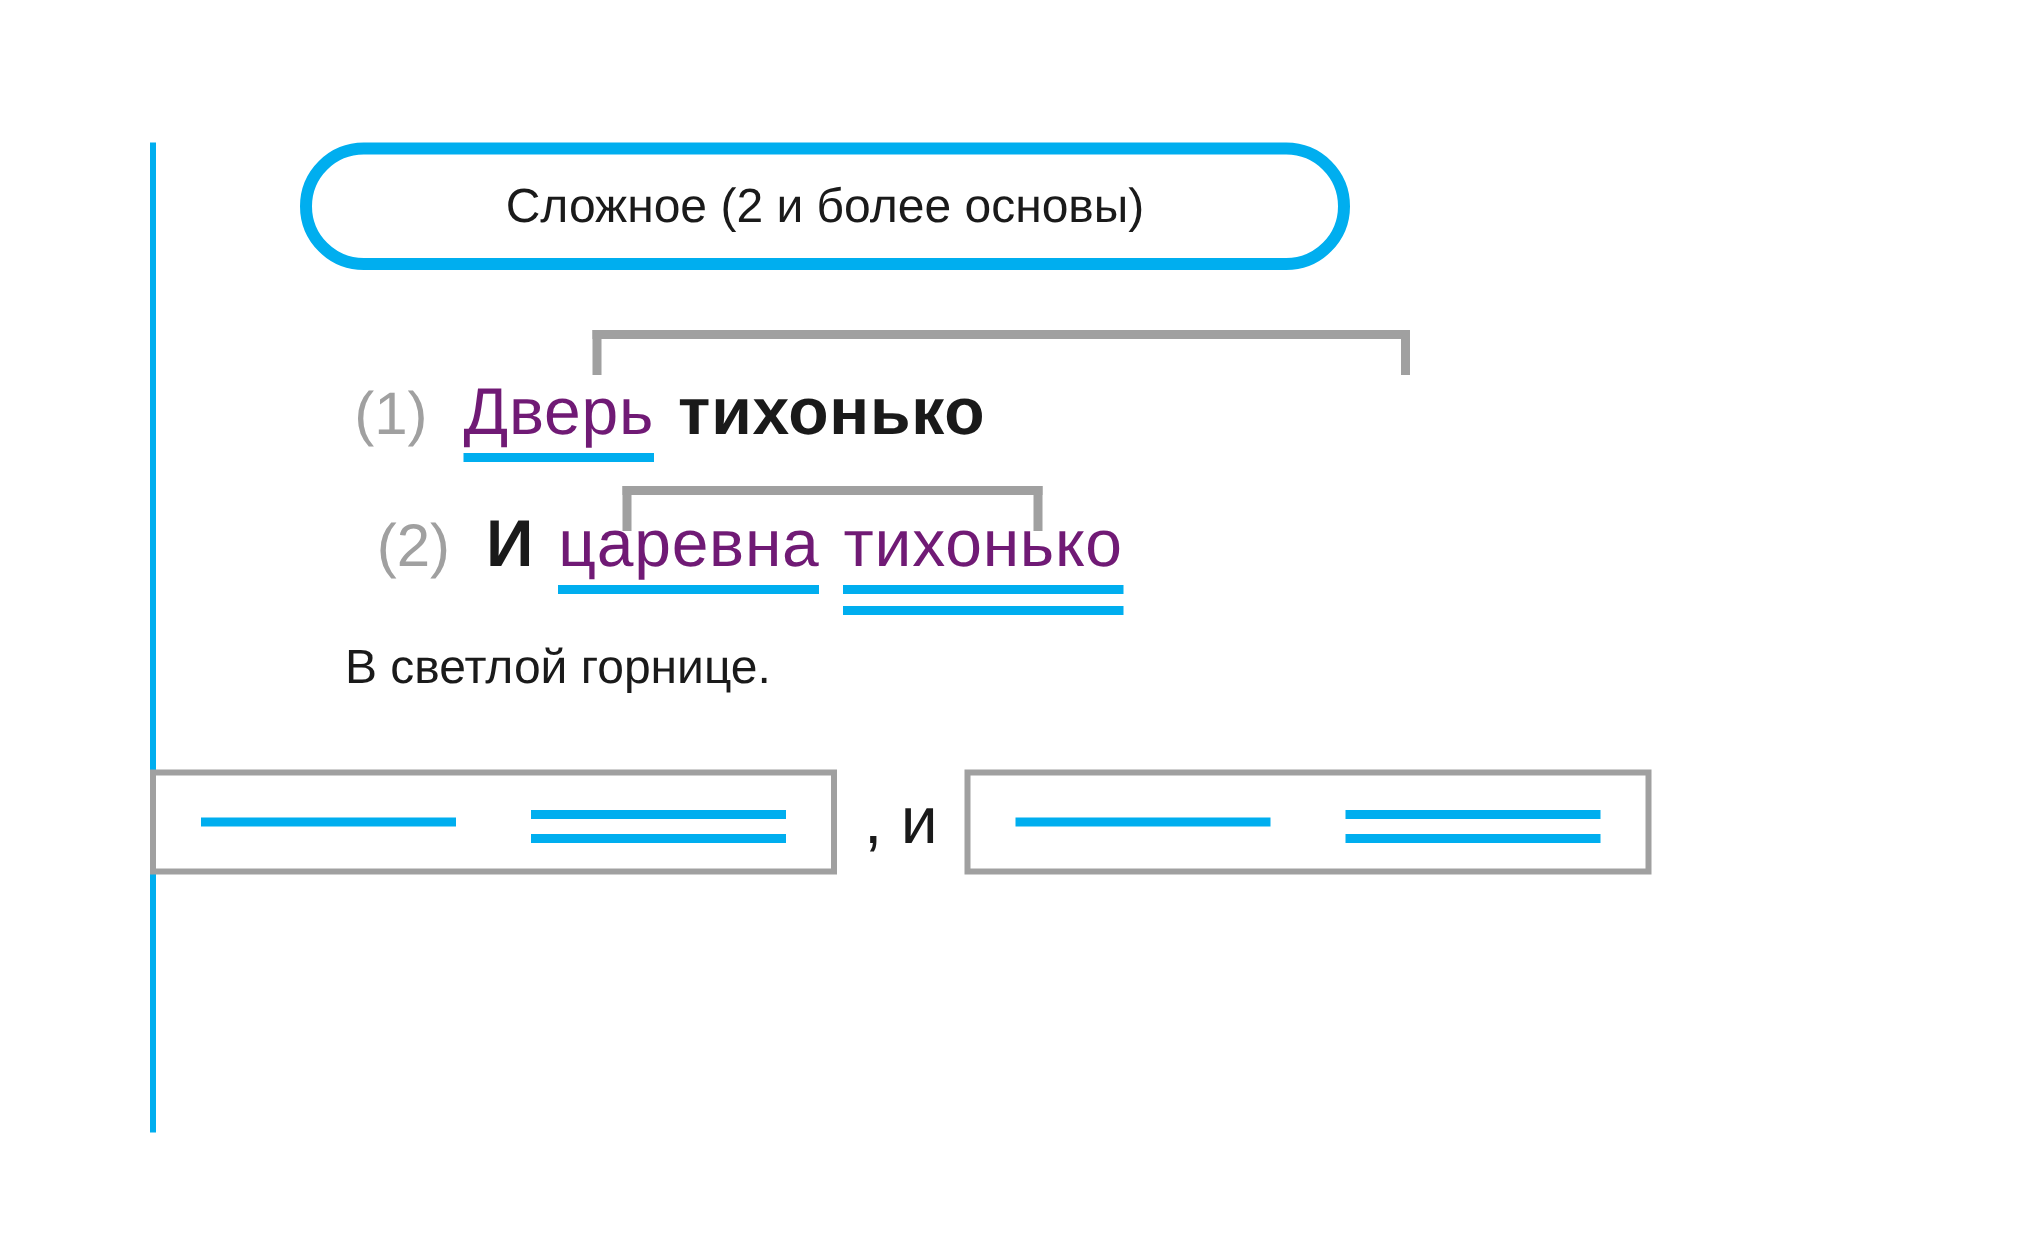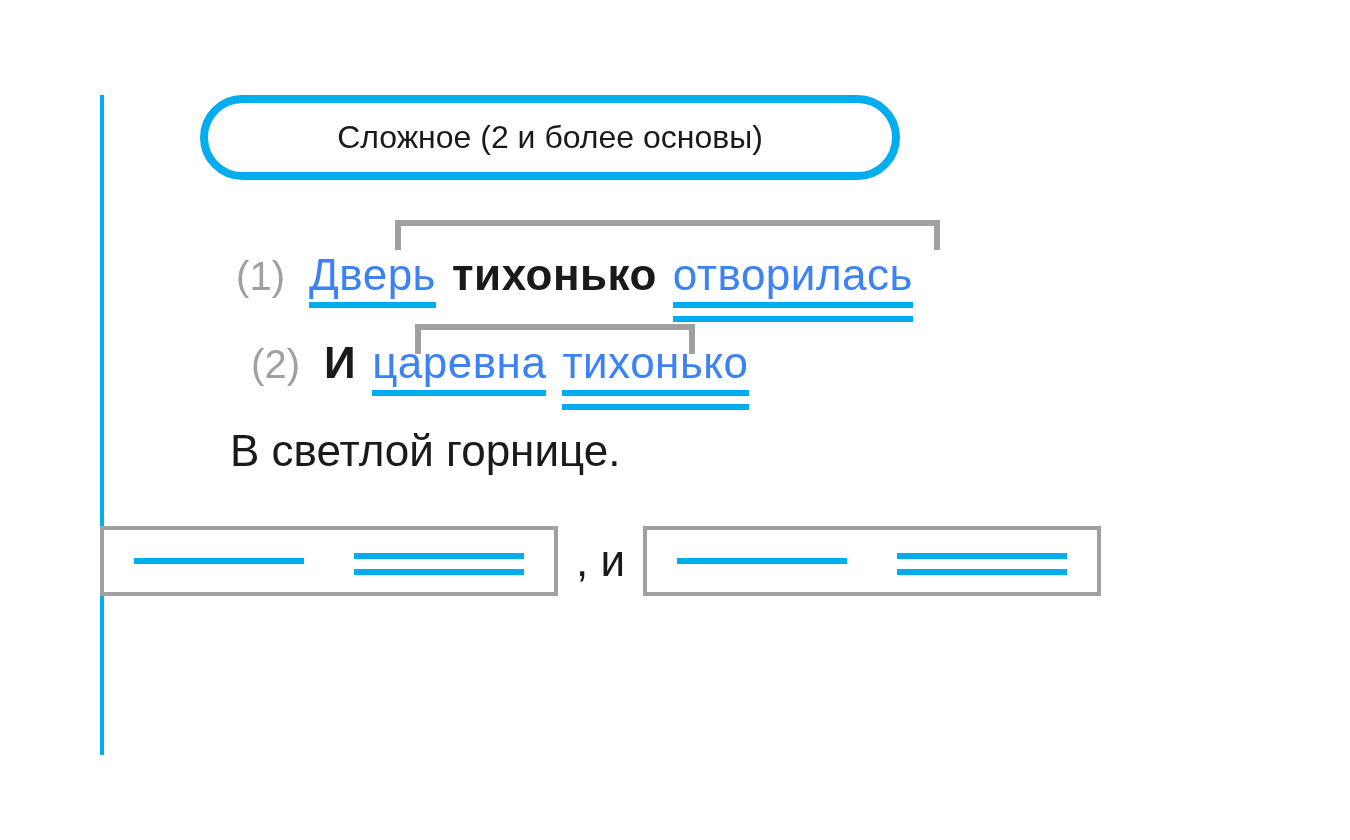--- a/index.html
+++ b/index.html
@@ -77,21 +77,21 @@
       display: flex;
       align-items: baseline;
       gap: 16px;
     }
     .w {
       font-size: 44px;
       letter-spacing: 0.5px;
       position: relative;
       display: inline-block;
     }
-    .gray { color: #3b82f6; }
+    .gray { color: #701a75; }
     .black { color: #1a1a1a; font-weight: 700; }
     .ul-single::after {
       content: "";
       position: absolute;
       left: 0; right: 0;
       bottom: -8px;
       height: 6px;
       background: #00AEEF;
     }
     .ul-double::after {
@@ -105,21 +105,21 @@
     .ul-double::before {
       content: "";
       position: absolute;
       left: 0; right: 0;
       bottom: -22px;
       height: 6px;
       background: #00AEEF;
     }
     .line3 {
       margin-left: 130px;
-      font-size: 44px;
+      font-size: 32px;
       color: #1a1a1a;
       font-weight: 500;
       margin-top: 10px;
     }
 
     .schema {
       margin-top: 50px;
       display: flex;
       align-items: center;
       gap: 14px;
@@ -174,21 +174,20 @@
   <div class="content">
 
     <div class="bracket1"></div>
     <div class="bracket2"></div>
 
     <div class="line indent1">
       <span class="num">(1)</span>
       <span class="words">
         <span class="w gray ul-single">Дверь</span>
         <span class="w black">тихонько</span>
-        <span class="w gray ul-double">отворилась</span>
       </span>
     </div>
 
     <div class="line indent2">
       <span class="num">(2)</span>
       <span class="words">
         <span class="w black">И</span>
         <span class="w gray ul-single">царевна</span>
         <span class="w gray ul-double">тихонько</span>
       </span>

